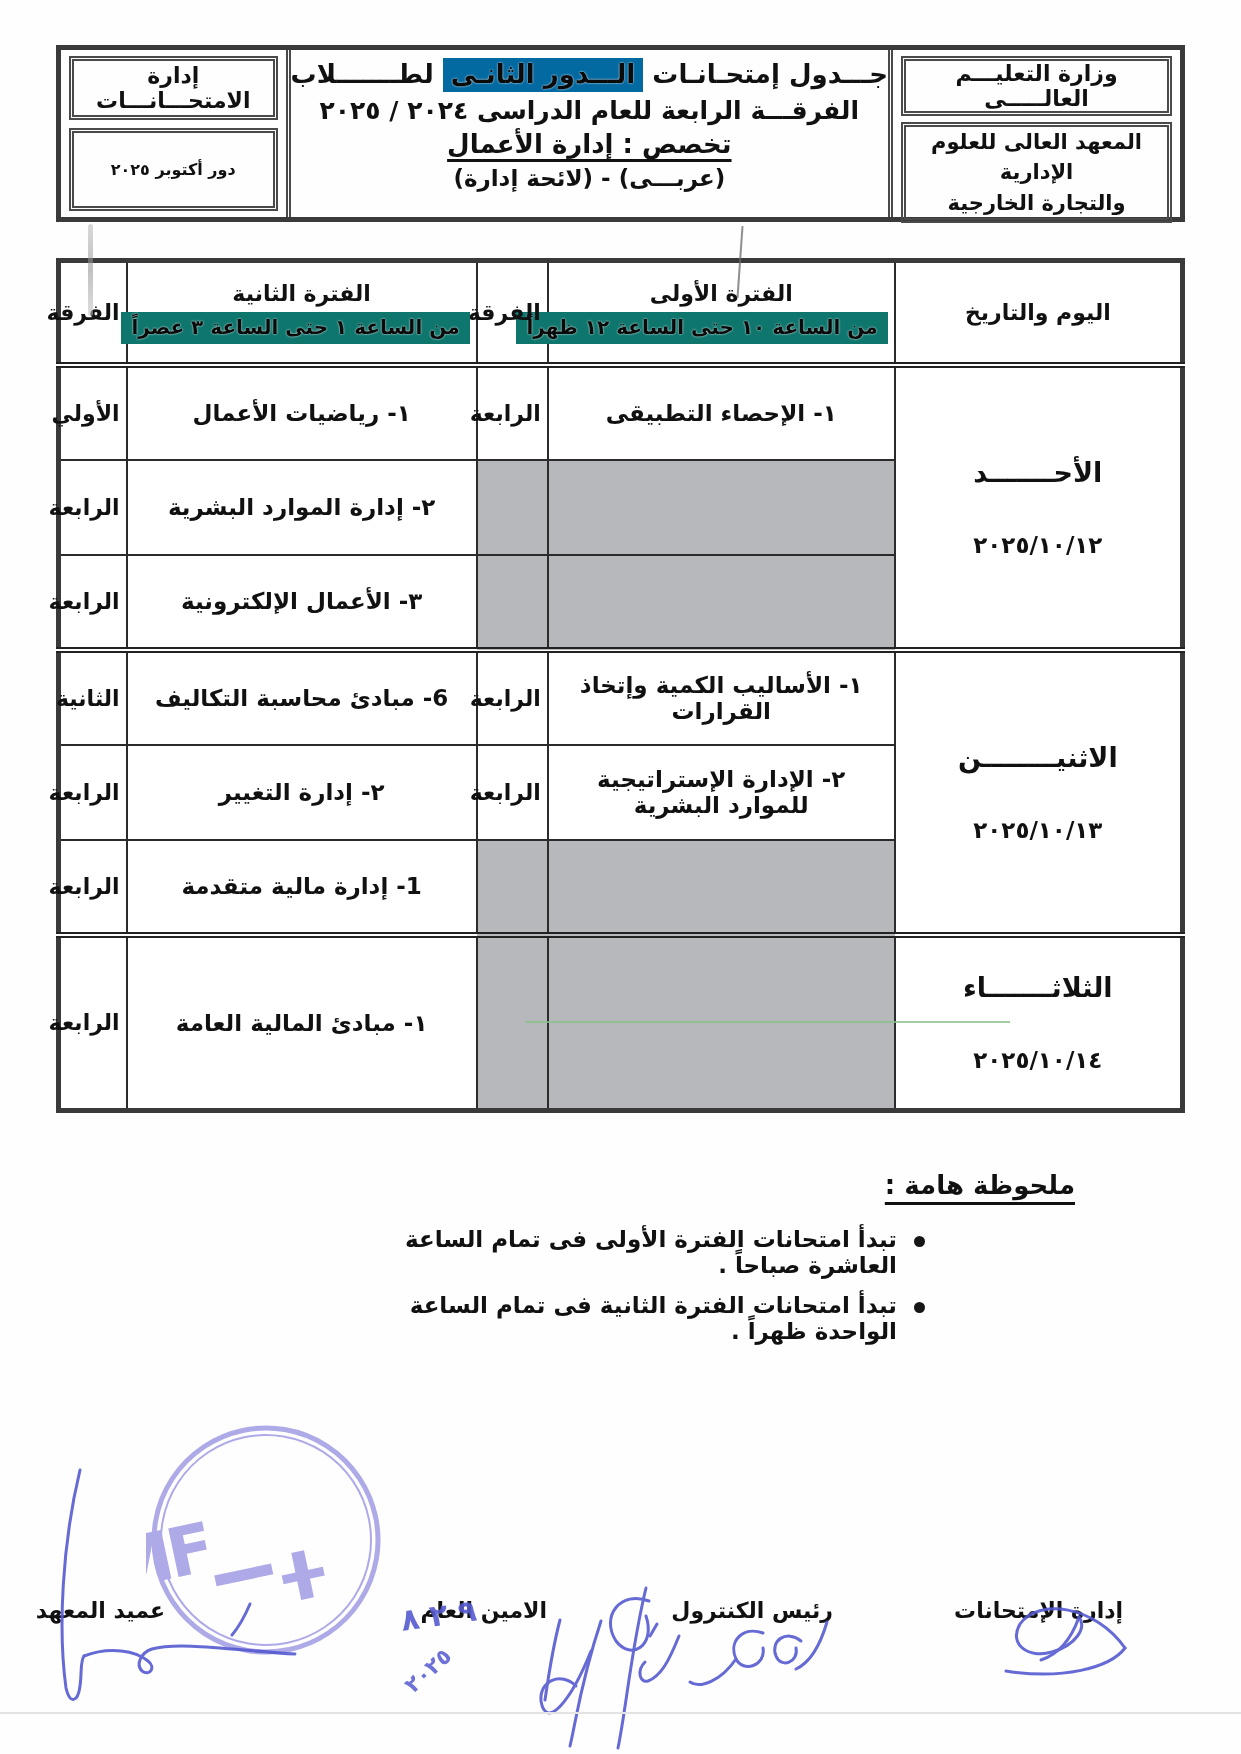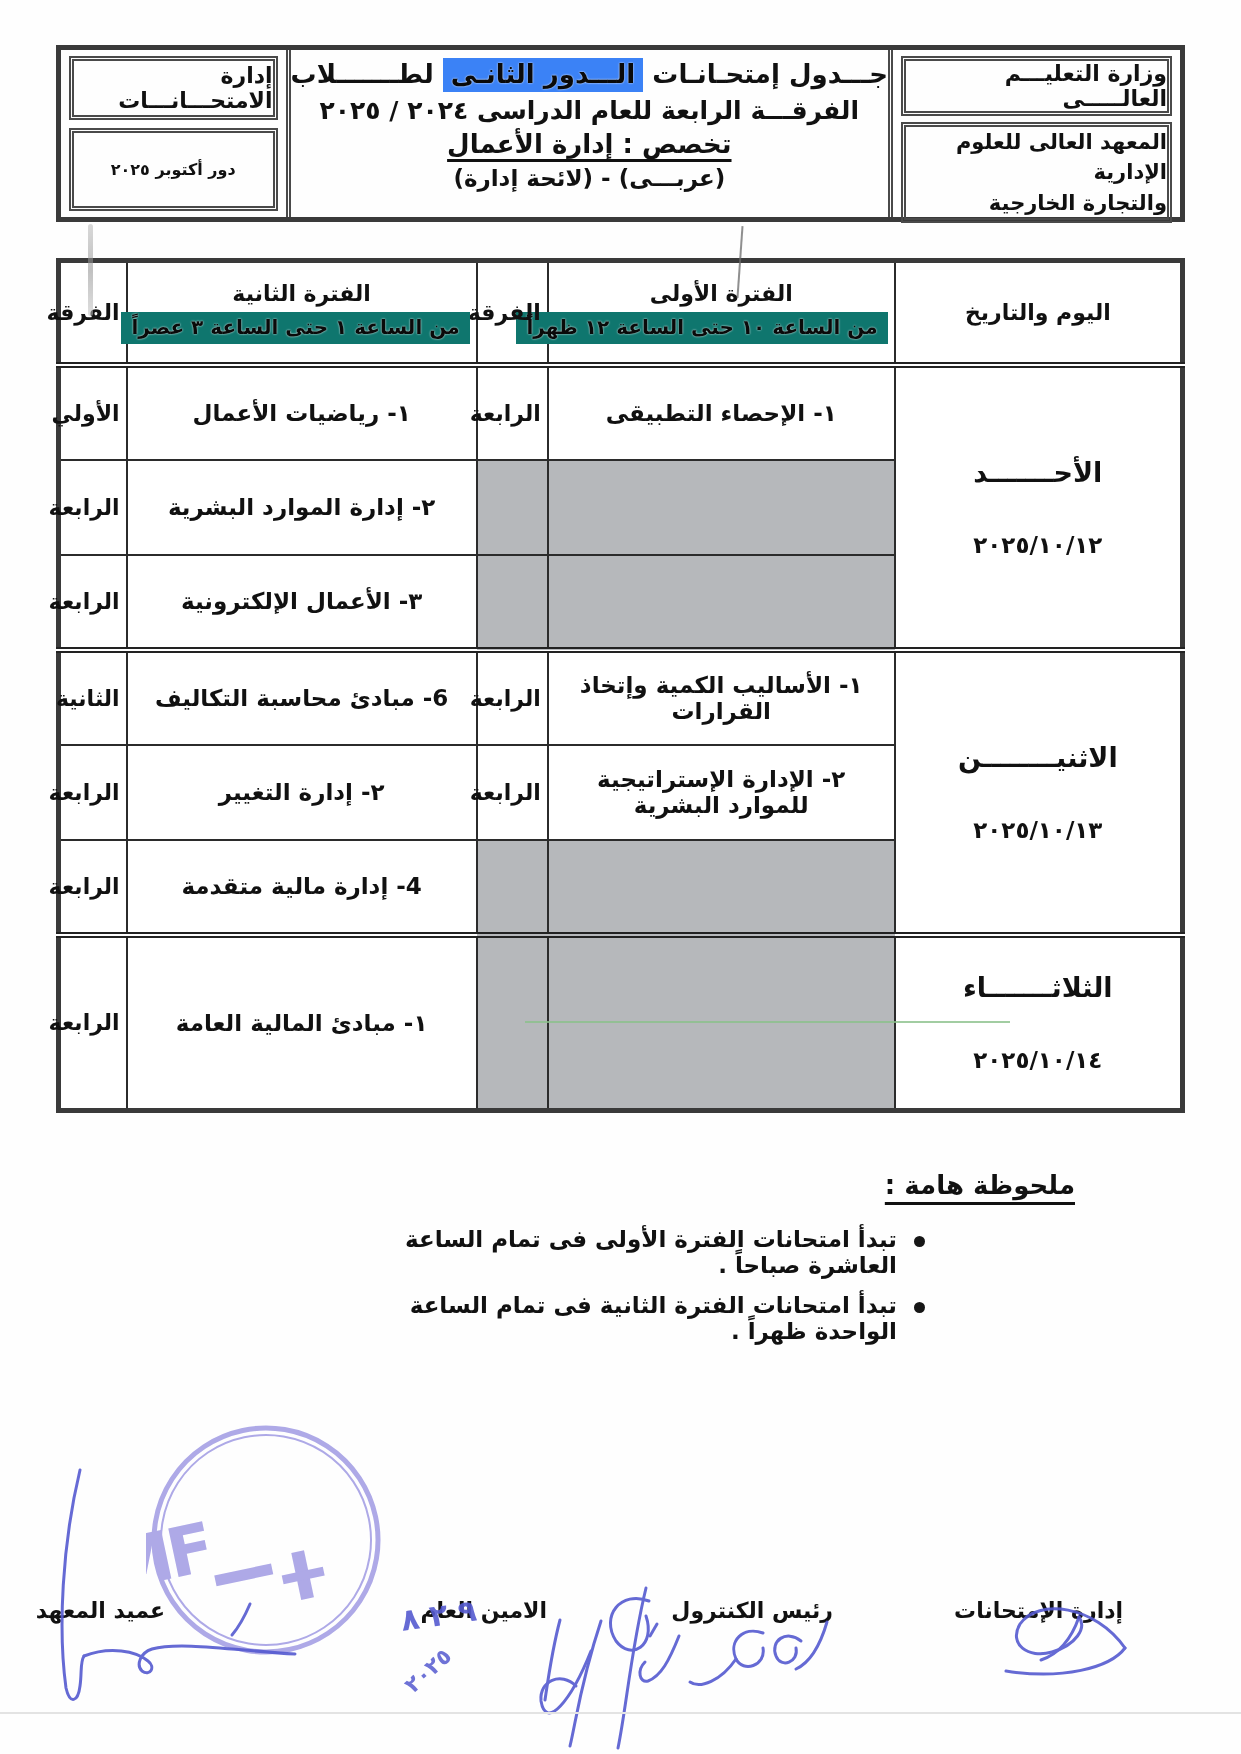--- a/index.html
+++ b/index.html
@@ -7,27 +7,27 @@
     position:relative;width:1241px;height:1754px;background:#fefefe;
     font-family:"DejaVu Sans",sans-serif;direction:rtl;color:#111;overflow:hidden;
   }
   
   .hdr{
     position:absolute;top:45px;right:56px;width:1129px;height:177px;
     border:5px solid #3a3a3a;box-sizing:border-box;display:flex;flex-direction:row;
   }
   .hdr-col{box-sizing:border-box;}
   .hdr-right{width:372px;display:flex;flex-direction:column;padding:6px 8px;gap:6px;}
-  .hdr-box{border:5px double #4a4a4a;box-sizing:border-box;display:flex;align-items:center;justify-content:center;text-align:right;}
+  .hdr-box{border:5px double #4a4a4a;box-sizing:border-box;display:flex;align-items:center;justify-content:center;text-align:center;}
   .ministry-box{height:62px;font-size:22px;font-weight:bold;}
   .institute-box{flex:1;font-size:21px;font-weight:bold;line-height:1.45;}
   .hdr-mid{flex:1;border-right:5px double #4a4a4a;border-left:5px double #4a4a4a;
     display:flex;flex-direction:column;align-items:center;justify-content:flex-start;padding-top:8px;}
   .title-l1{font-size:26px;font-weight:bold;white-space:nowrap;}
-  .title-hl{background:#3b82f6;color:#0a0a0a;padding:1px 8px 3px;display:inline-block;text-shadow:0 0 2px #fff;}
+  .title-hl{background:#0369a1;color:#0a0a0a;padding:1px 8px 3px;display:inline-block;text-shadow:0 0 2px #fff;}
   .title-l2{font-size:25px;font-weight:bold;margin-top:4px;white-space:nowrap;}
   .title-l3{font-size:26px;font-weight:bold;margin-top:4px;text-decoration:underline;text-underline-offset:6px;text-decoration-thickness:3px;}
   .title-l4{font-size:23px;font-weight:bold;margin-top:6px;}
   .hdr-left{width:290px;display:flex;flex-direction:column;padding:6px 8px;gap:8px;}
   .admin-box{height:64px;font-size:22px;font-weight:bold;letter-spacing:1px;}
   .session-box{flex:1;font-size:16px;font-weight:bold;}
   
   table.sched{
     position:absolute;top:258px;right:56px;width:1129px;border-collapse:collapse;
     table-layout:fixed;border:5px solid #3a3a3a;background:#fff;
@@ -157,21 +157,21 @@
     </tr>
     <tr class="r-std">
       <td class="subj">٢- الإدارة الإستراتيجية للموارد البشرية</td>
       <td class="grade">الرابعة</td>
       <td class="subj">٢- إدارة التغيير</td>
       <td class="grade">الرابعة</td>
     </tr>
     <tr class="r-std">
       <td class="subj gray"></td>
       <td class="grade gray"></td>
-      <td class="subj">4- إدارة مالية متقدمة</td>
+      <td class="subj">1- إدارة مالية متقدمة</td>
       <td class="grade">الرابعة</td>
     </tr>
 
     <tr class="r-tall gsep">
       <td class="day-cell">
         <div class="day-name">الثلاثـــــــاء</div>
         <div class="day-date">٢٠٢٥/١٠/١٤</div>
       </td>
       <td class="subj gray"></td>
       <td class="grade gray"></td>

